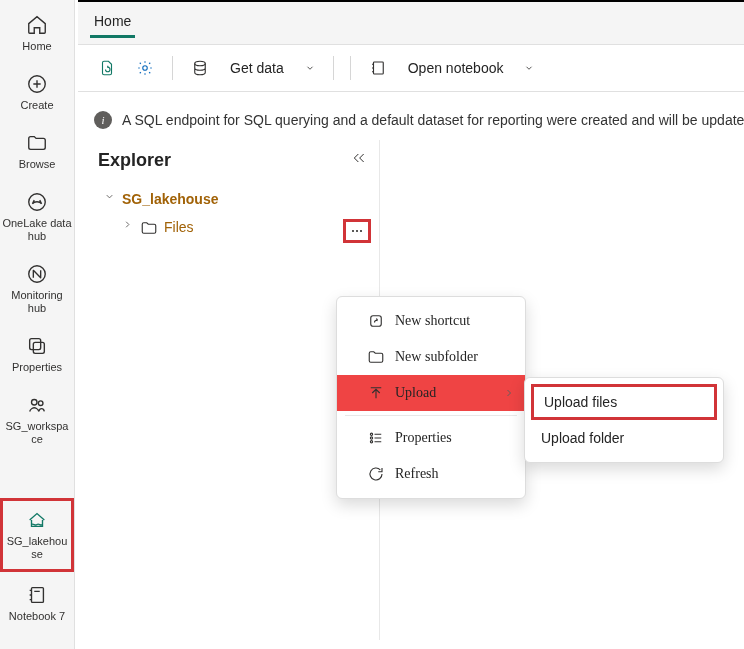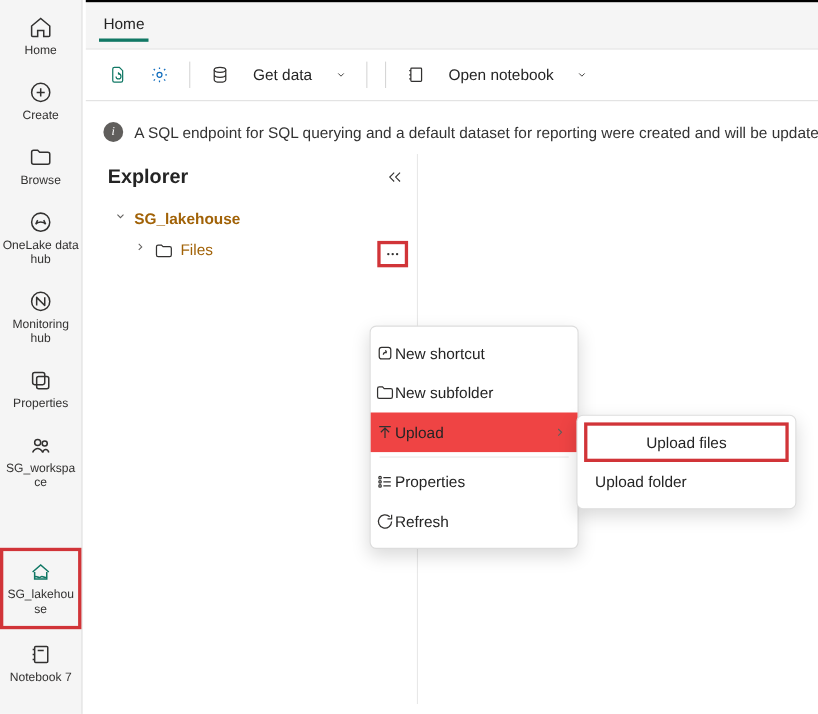--- a/index.html
+++ b/index.html
@@ -145,21 +145,20 @@
     left: 90px;
     top: 140px;
     width: 290px;
     height: 500px;
     background: #fff;
     border-right: 1px solid #e8e8e8;
   }
   .explorer-header {
     display: flex;
     justify-content: space-between;
-    align-items: center;
     padding: 10px 12px 14px 8px;
     font-size: 18px;
     font-weight: 600;
   }
   .tree {
     padding: 0 8px;
   }
   .tree-row {
     display: flex;
     align-items: flex-start;
@@ -199,25 +198,27 @@
     background: #fff;
     border: 1px solid #ddd;
     border-radius: 6px;
     box-shadow: 0 6px 16px rgba(0,0,0,0.15);
     padding: 6px 0;
     z-index: 10;
   }
   .ctx-item {
     display: flex;
     align-items: center;
-    padding: 9px 4px;
+    gap: 10px;
+    padding: 9px 30px;
     font-size: 14px;
     color: #242424;
     cursor: pointer;
     position: relative;
+    font-family: Liberation Serif, serif;
   }
   .ctx-item.highlight { background: #ef4444; }
   .ctx-item .sub-arrow {
     position: absolute;
     right: 10px;
     color: #605e5c;
   }
   .ctx-sep {
     height: 1px;
     background: #e8e8e8;
@@ -239,21 +240,20 @@
   }
   .sub-item {
     padding: 10px 16px;
     font-size: 14px;
     cursor: pointer;
   }
   .sub-item.boxed {
     border: 3px solid #d13438;
     margin: 0 6px;
     padding: 7px 10px;
-    text-align: center;
   }
 
   svg { display: block; }
 </style>
 </head>
 <body>
 
 <div class="left-rail">
   <div class="rail-item">
     <span class="icon-wrap">

